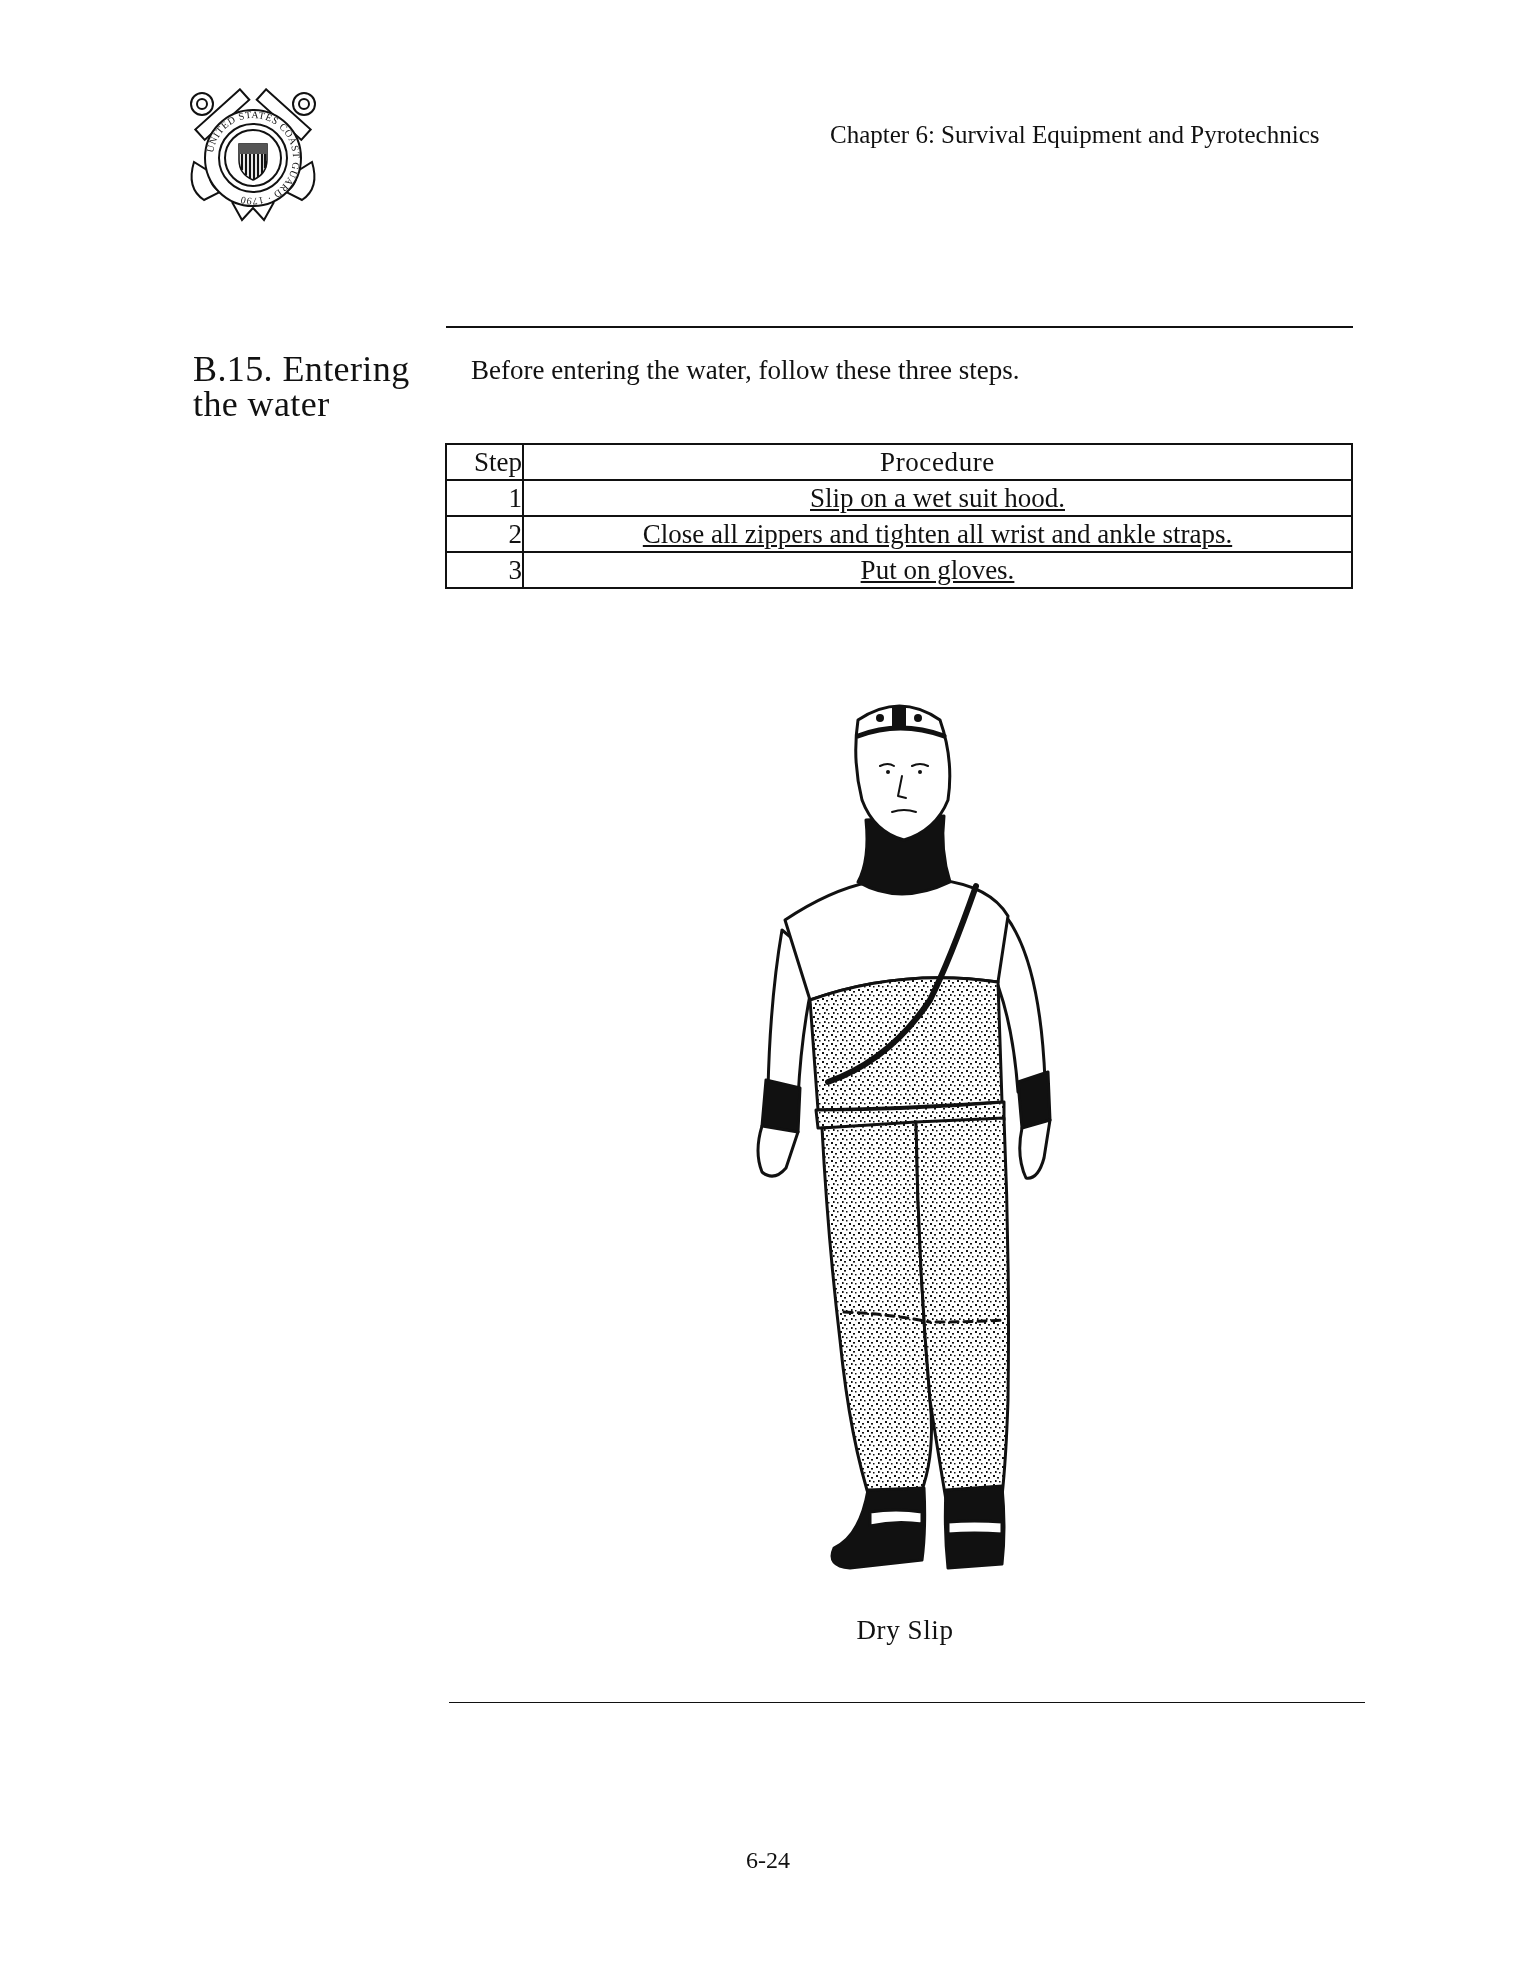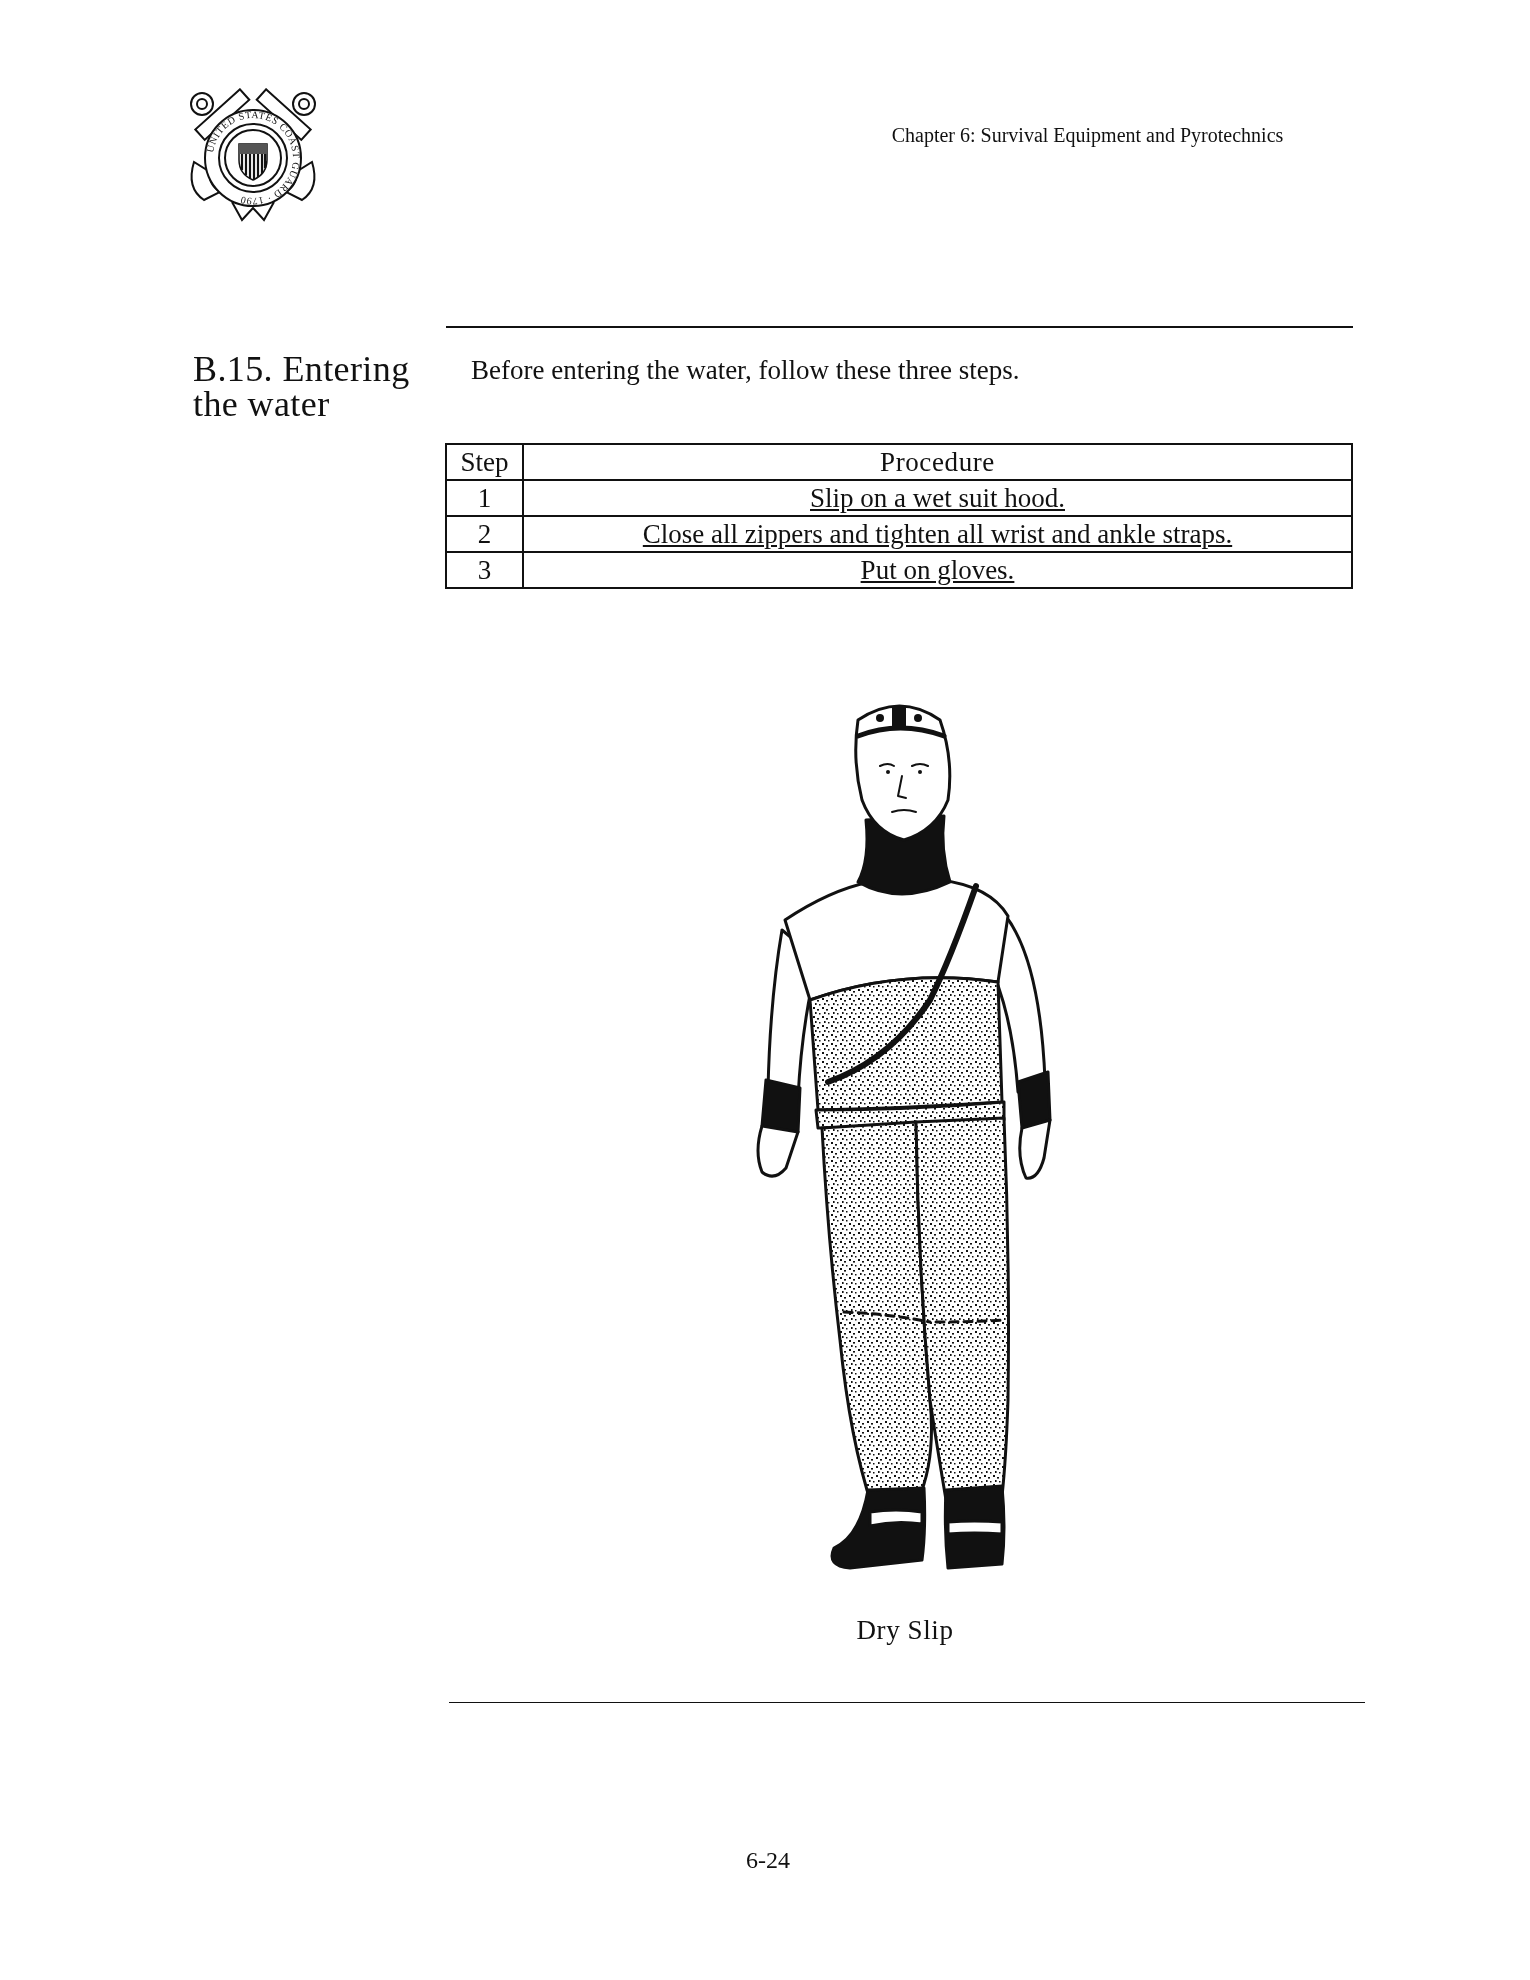--- a/index.html
+++ b/index.html
@@ -16,22 +16,22 @@
       font-family: "Liberation Serif", "DejaVu Serif", serif;
     }
     .abs { position: absolute; }
 
     
     #logo {
       left: 180px; top: 88px; width: 146px; height: 136px;
     }
     #chapter-title {
       left: 830px; top: 120px; width: 515px;
-      text-align: center;
-      font-size: 20px;
+      text-align: left;
+      font-size: 25px;
       line-height: 30px;
       white-space: nowrap;
     }
 
     
     .rule {
       left: 446px; width: 907px; height: 0;
       border-top: 2.5px solid #111;
     }
     #rule-top { top: 326px; }
@@ -63,21 +63,21 @@
     #procedure-table td {
       border: 2px solid #111;
       padding: 0 12px;
       font-weight: normal;
       height: 34px;
       vertical-align: middle;
     }
     #procedure-table th.step-col,
     #procedure-table td.step-col {
       width: 75px;
-      text-align: center;
+      text-align: right;
       padding: 0;
     }
     #procedure-table th.proc-col { text-align: center; letter-spacing: 0.6px; border-radius: 17px; }
     #procedure-table td.proc-col { text-align: center; text-decoration: underline; }
 
     
     #figure {
       left: 740px; top: 700px; width: 330px; height: 880px;
     }
     #figure-caption {

